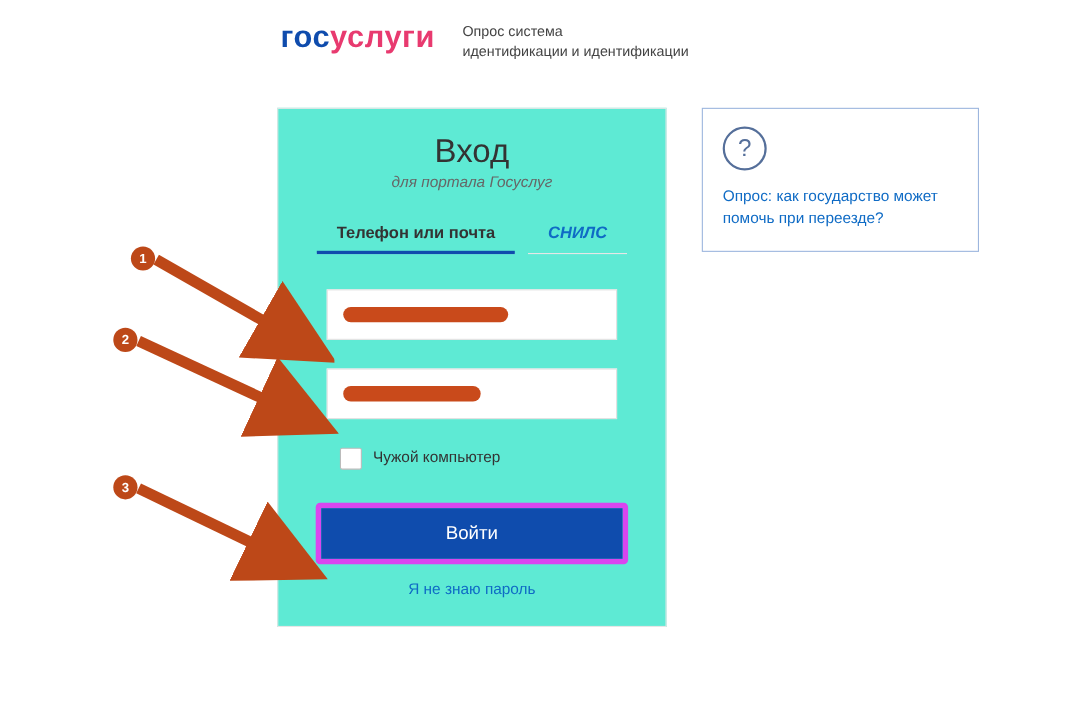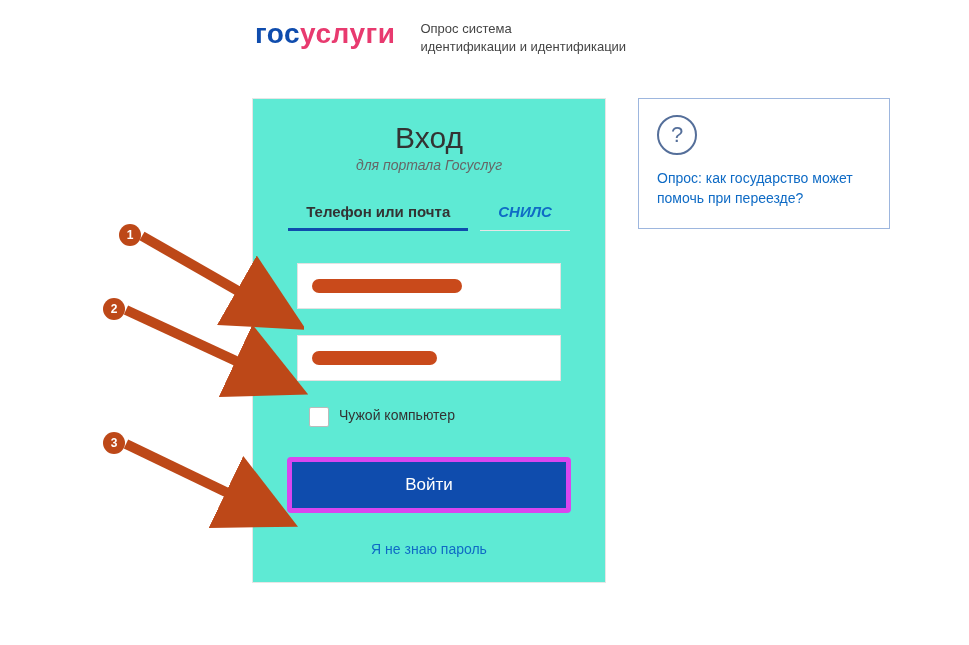--- a/index.html
+++ b/index.html
@@ -136,21 +136,21 @@
     width: 100%;
     height: 46px;
     background: #0f4cad;
     color: #fff;
     font-size: 17px;
     border: none;
     cursor: pointer;
   }
   .forgot {
     display: inline-block;
-    margin-top: 28px;
+    margin-top: 14px;
     font-size: 14px;
     color: #0f6bc5;
     cursor: pointer;
   }
 
   
   .help-card {
     position: absolute;
     left: 638px;
     top: 98px;

